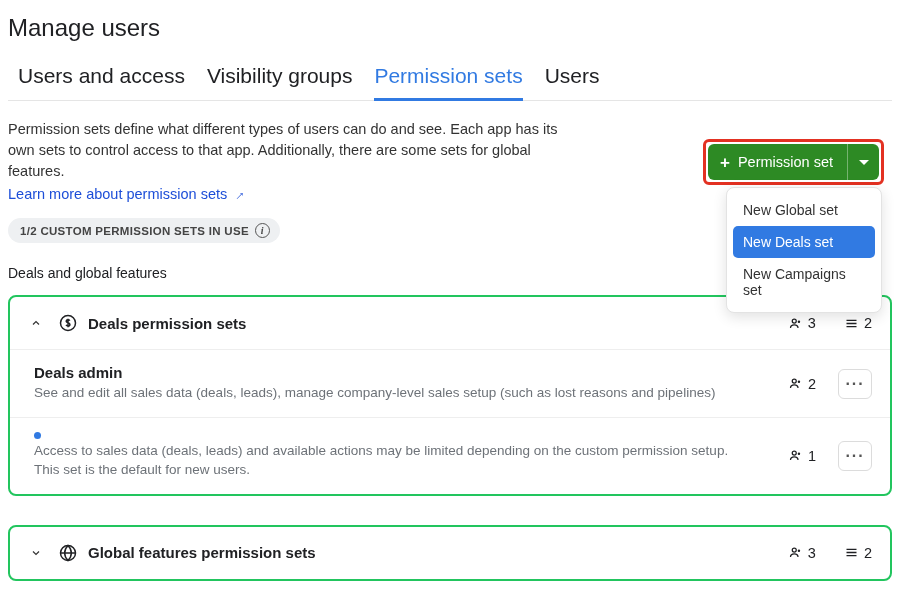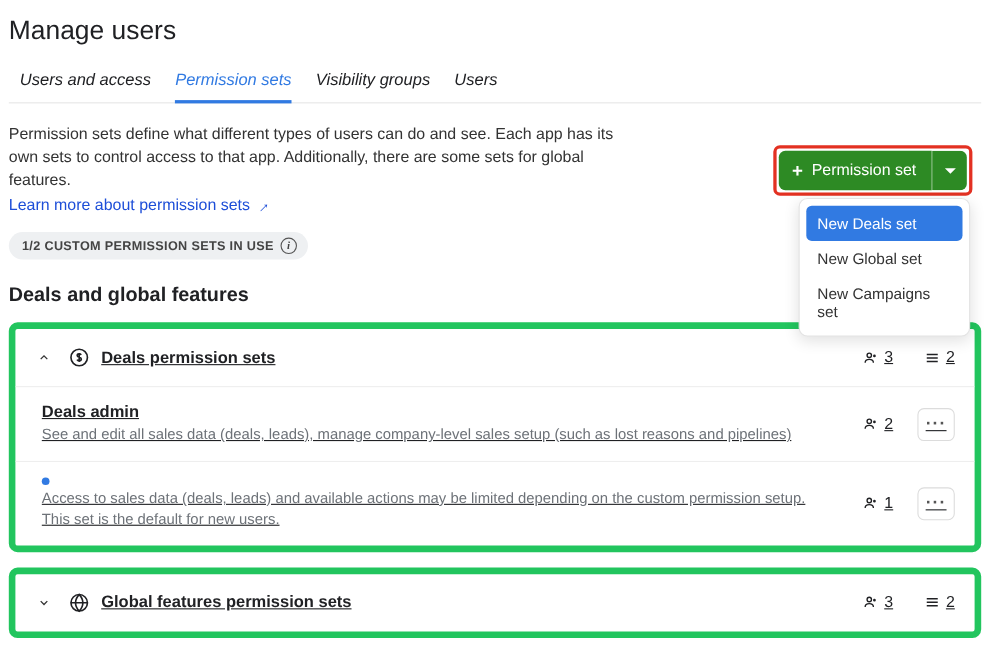--- a/index.html
+++ b/index.html
@@ -19,24 +19,23 @@
   }
   .tabs {
     display: flex;
     gap: 22px;
     border-bottom: 1px solid #e5e5e5;
     margin-bottom: 18px;
     padding-left: 10px;
   }
   .tab {
     padding: 8px 0 10px 0;
-    font-size: 15px;
+    font-size: 21px;
     color: #202124;
     cursor: pointer;
-    font-style: italic;
   }
   .tab.active {
     color: #317ae2;
     border-bottom: 3px solid #317ae2;
     margin-bottom: -1px;
     font-weight: 500;
   }
   .top-area {
     display: flex;
     align-items: center;
@@ -137,30 +136,29 @@
     font-weight: 600;
     letter-spacing: 0.3px;
     color: #444;
   }
   .info-circle {
     width: 15px; height: 15px; border: 1.5px solid #555; border-radius: 50%;
     display: inline-flex; align-items: center; justify-content: center;
     font-size: 10px; font-family: Georgia, serif; font-style: italic; line-height: 1;
   }
   .section-heading {
-    font-size: 18px;
-    font-weight: 700;
+    font-size: 14px;
+    font-weight: 400;
     margin: 22px 0 14px 0;
   }
   .card {
-    border: 6px solid #22c55e;
+    border: 2px solid #22c55e;
     border-radius: 8px;
-    margin-bottom: 14px;
+    margin-bottom: 29px;
     overflow: hidden;
-    text-decoration: underline;
   }
   .card-header {
     display: flex;
     align-items: center;
     padding: 16px 18px 16px 14px;
   }
   .chev {
     width: 24px;
     display: flex;
     align-items: center;
@@ -238,22 +236,22 @@
 </style>
 </head>
 <body>
 
 
 
 <h1 class="page-title">Manage users</h1>
 
 <div class="tabs">
   <div class="tab">Users and access</div>
+  <div class="tab">Visibility groups</div>
   <div class="tab active">Permission sets</div>
-  <div class="tab">Visibility groups</div>
   <div class="tab">Users</div>
 </div>
 
 <div class="top-area">
   <div class="desc-block">
     <span>Permission sets define what different types of users can do and see. Each app has its own sets to control access to that app. Additionally, there are some sets for global features.</span><br>
     <a href="#" class="learn-link">
       <span>Learn more about permission sets</span>
       <span class="arrow-tr">→</span>
     </a>
@@ -263,22 +261,22 @@
     <div class="action-highlight">
       <button class="btn-primary">
         <span class="plus-glyph">+</span>
         <span>Permission set</span>
       </button>
       <button class="btn-caret">
         <span class="caret-down"></span>
       </button>
     </div>
     <div class="dropdown">
+      <div class="dropdown-item">New Global set</div>
       <div class="dropdown-item selected">New Deals set</div>
-      <div class="dropdown-item">New Global set</div>
       <div class="dropdown-item">New Campaigns set</div>
     </div>
   </div>
 </div>
 
 <div class="usage-pill">
   <span>1/2 CUSTOM PERMISSION SETS IN USE</span>
   <span class="info-circle">i</span>
 </div>
 

